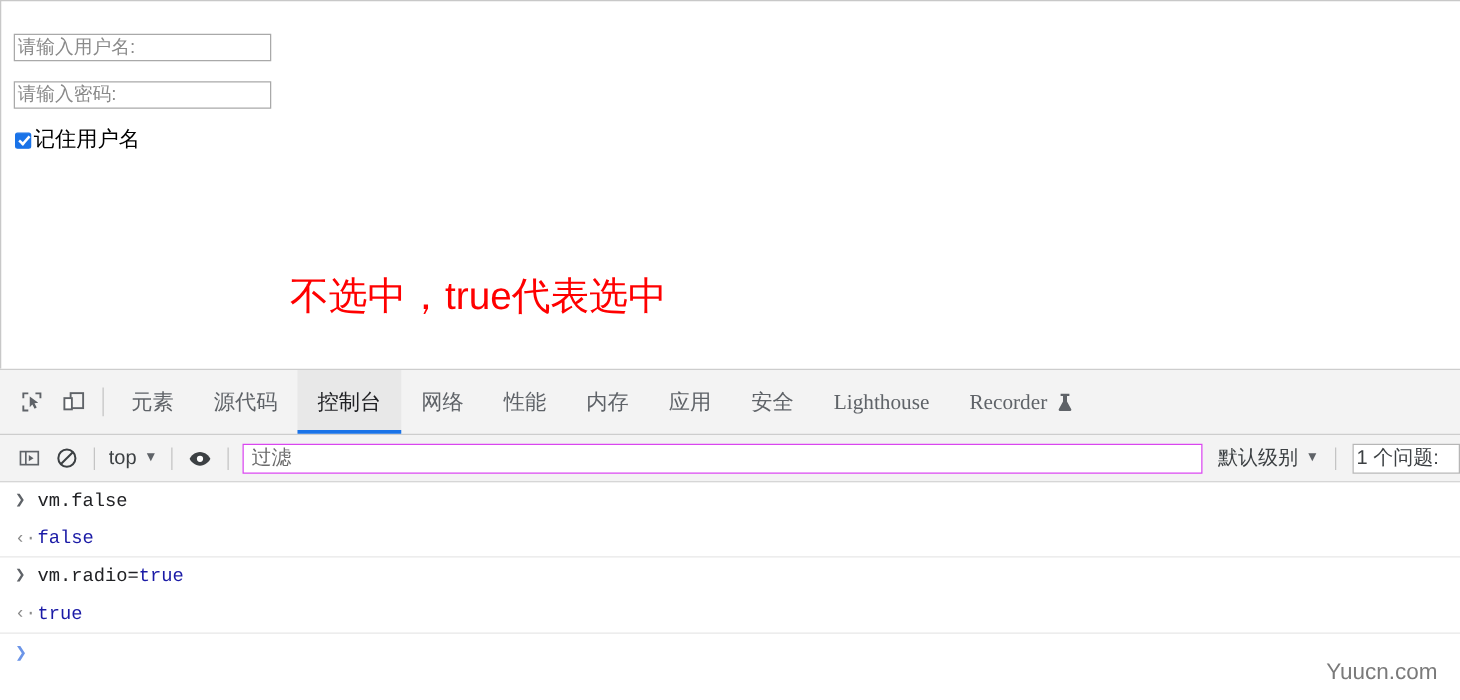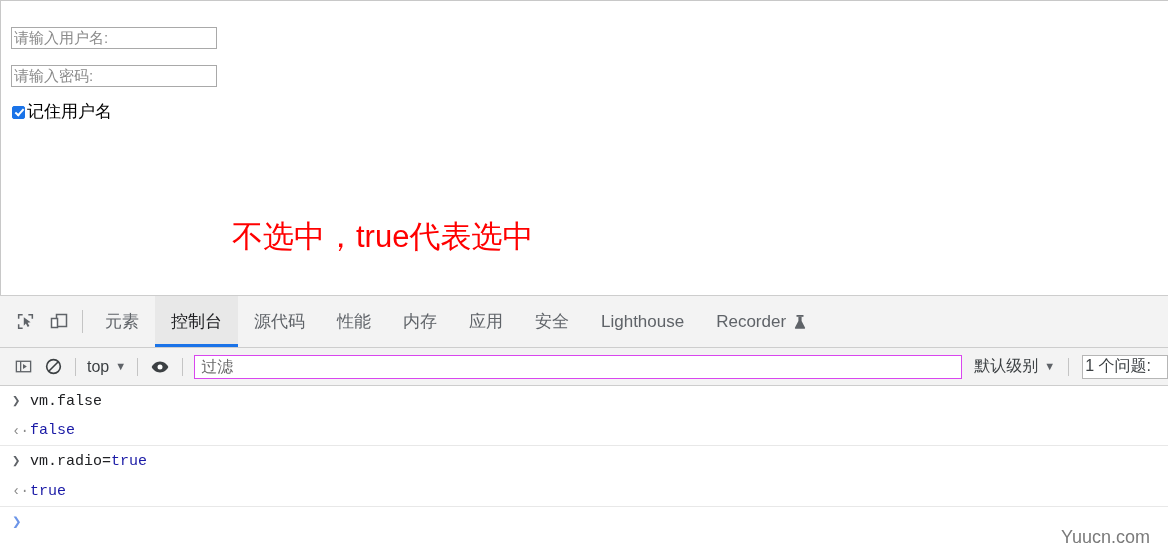--- a/index.html
+++ b/index.html
@@ -143,21 +143,21 @@
   .dt-tab {
     display: flex;
     align-items: center;
     padding: 0 16px;
     font-size: 17px;
     color: #5f6368;
     cursor: pointer;
     position: relative;
     white-space: nowrap;
     flex: 0 0 auto;
-    font-family: Liberation Sans, sans-serif;
+    font-family: Liberation Serif, serif;
     text-align: right;
   }
   .dt-tab.active {
     color: #202124;
     background: #e8e8e8;
   }
   .dt-tab.active::after {
     content: "";
     position: absolute;
     left: 0; right: 0; bottom: 0;
@@ -372,25 +372,28 @@
         <rect x="7.5" y="2.5" width="10" height="12" fill="none" stroke="#5f6368" stroke-width="1.5"></rect>
         <rect x="2.5" y="6.5" width="6" height="9" fill="#fff" stroke="#5f6368" stroke-width="1.5"></rect>
       </svg>
     </div>
 
     <div class="vsep"></div>
 
     <div class="dt-tab">
       <span>元素</span>
     </div>
+    <div class="dt-tab">
+      <span>源代码</span>
+    </div>
     <div class="dt-tab active">
       <span>控制台</span>
     </div>
     <div class="dt-tab">
-      <span>源代码</span>
+      <span>网络</span>
     </div>
     <div class="dt-tab">
       <span>性能</span>
     </div>
     <div class="dt-tab">
       <span>内存</span>
     </div>
     <div class="dt-tab">
       <span>应用</span>
     </div>

